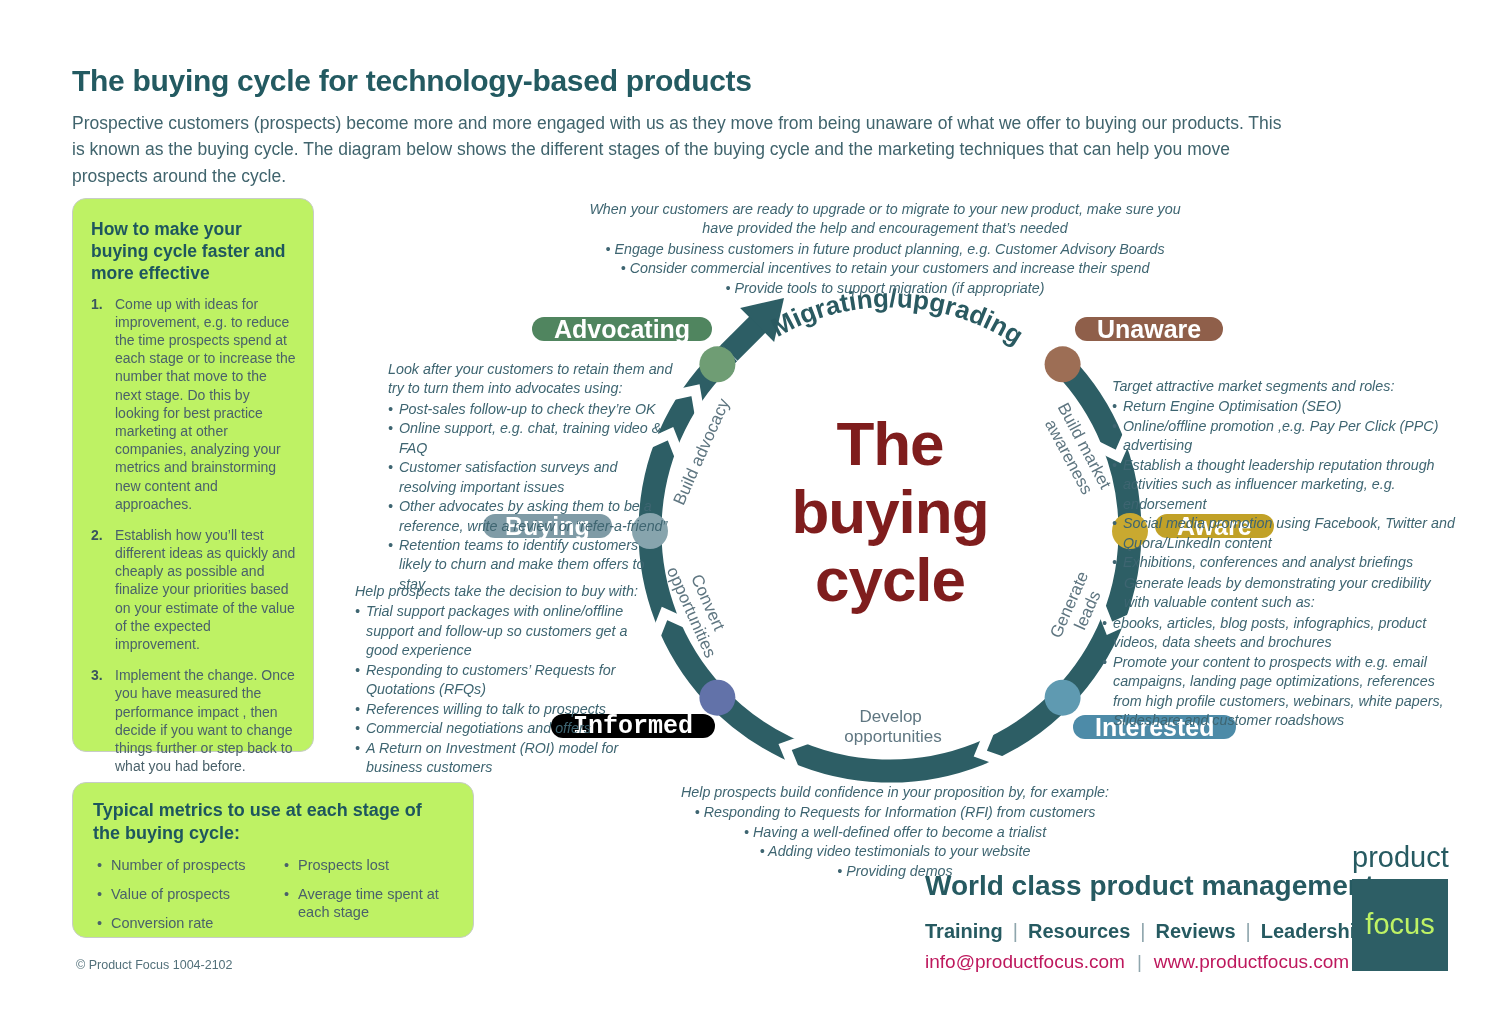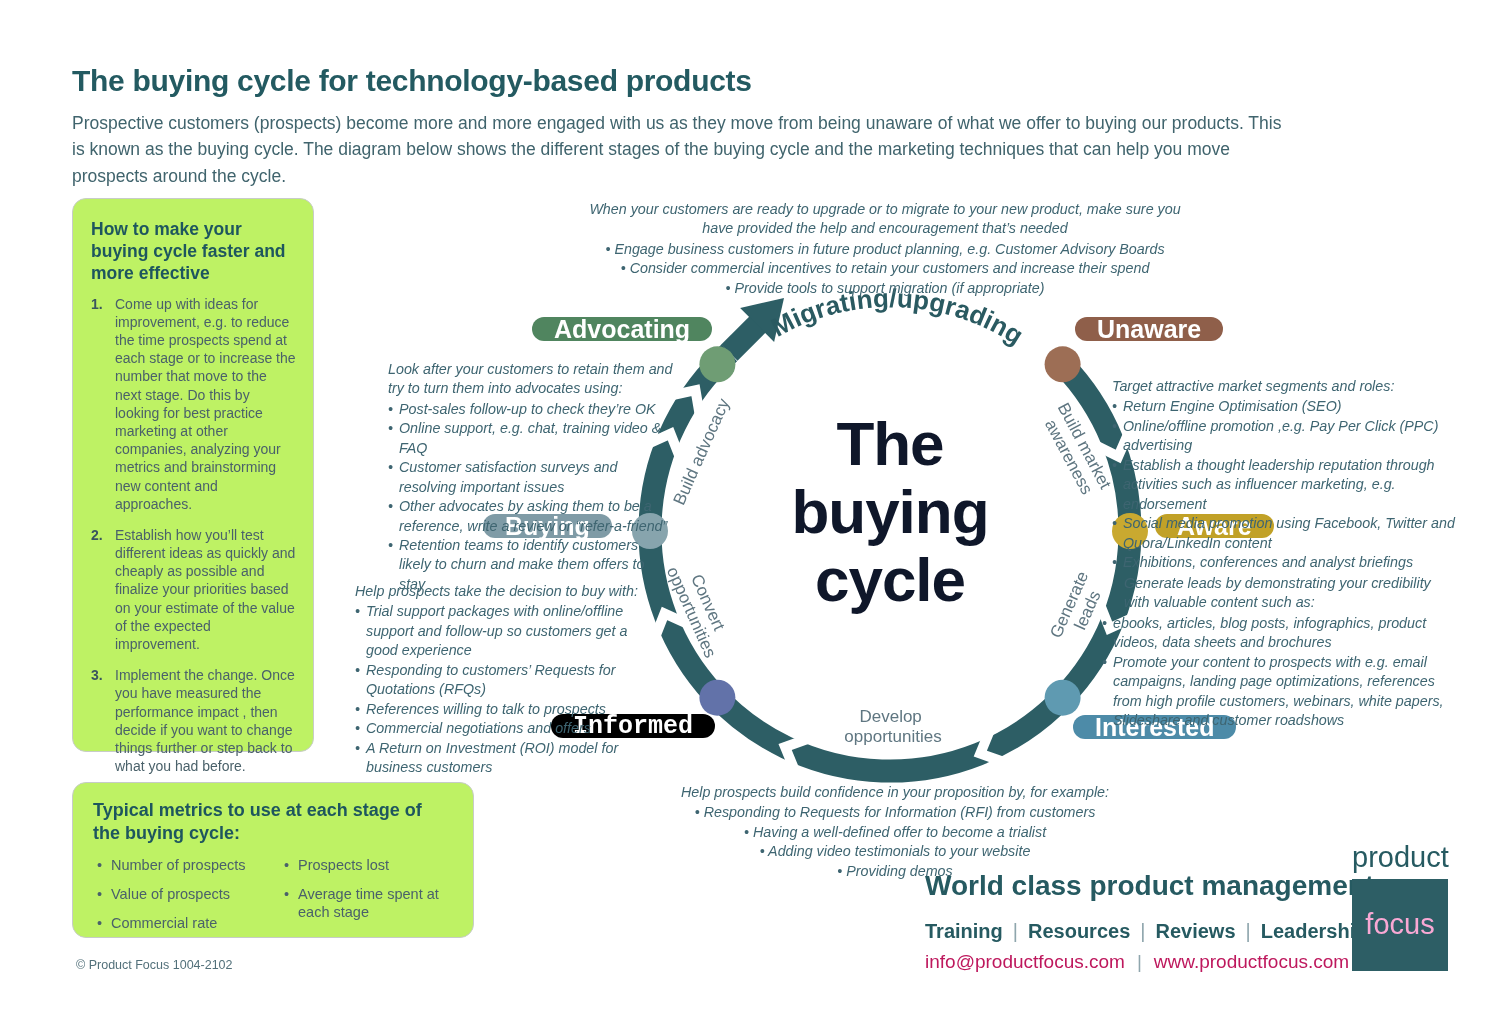--- a/index.html
+++ b/index.html
@@ -21,41 +21,41 @@
   .mcols{display:flex;gap:14px;}
   .mcol{flex:1;}
   .mcol div{position:relative;padding-left:18px;margin-bottom:11px;font-size:14.5px;line-height:1.25;color:#4a616a;}
   .mcol div::before{content:"•";position:absolute;left:4px;color:#4a616a;}
   .copyright{position:absolute;left:76px;top:958px;font-size:12.5px;color:#52707a;}
   
   .diagram-svg{position:absolute;left:0;top:0;pointer-events:none;}
   .badge{position:absolute;display:inline-flex;align-items:center;justify-content:center;
          height:24px;padding:0 22px;border-radius:12px;color:#fff;font-weight:bold;font-size:25px;white-space:nowrap;}
   .center-title{position:absolute;left:740px;top:410px;width:300px;text-align:center;
-                font-size:62px;font-weight:bold;line-height:1.1;color:#0f172a;letter-spacing:-1px;}
+                font-size:62px;font-weight:bold;line-height:1.1;color:#7f1d1d;letter-spacing:-1px;}
   .desc{position:absolute;font-size:14.3px;font-style:italic;line-height:1.36;color:#3e6571;}
   .desc.center{text-align:center;}
   .desc p{margin:0 0 1px 0;}
   .desc ul{margin:0;padding:0;list-style:none;}
   .desc.left li{position:relative;padding-left:11px;text-align:left;}
   .desc.left li::before{content:"•";position:absolute;left:0;}
   .desc.center li{text-align:center;}
   .desc.center li::before{content:"• ";}
   
   .tagline{position:absolute;left:925px;top:870px;font-size:28px;font-weight:bold;color:#265a61;}
   .footnav{position:absolute;left:925px;top:920px;font-size:20px;font-weight:bold;color:#265a61;}
   .footnav .sep{color:#8fa6ad;font-weight:normal;padding:0 10px;}
   .contact{position:absolute;left:925px;top:951px;font-size:19px;color:#3f6470;}
   .contact .sep{color:#8fa6ad;padding:0 12px;}
   .contact a{color:#be185d;text-decoration:none;}
   .logo{position:absolute;left:1352px;top:840px;width:96px;text-align:right;}
   .logo-word{font-size:29px;color:#265a61;line-height:1.2;}
   .logo-square{margin-top:4px;width:96px;height:92px;background:#2d5e65;display:flex;
                align-items:center;justify-content:center;}
-  .logo-square span{color:#f9a8d4;font-size:29px;}
+  .logo-square span{color:#bef264;font-size:29px;}
   
   .arcLabel{fill:#5f7681;font-size:17px;font-weight:500;font-family:"Liberation Sans",sans-serif;}
   .topLabel{fill:#2a5a61;font-size:26px;font-weight:bold;font-family:"Liberation Sans",sans-serif;}
 </style>
 </head>
 <body>
 
 <div class="page">
 
   <div class="title">The buying cycle for technology-based products</div>
@@ -69,21 +69,21 @@
       <li>Implement the change. Once you have measured the performance impact , then decide if you want to change things further or step back to what you had before.</li>
     </ol>
   </div>
 
   <div class="infobox metrics">
     <h2>Typical metrics to use at each stage of the buying cycle:</h2>
     <div class="mcols">
       <div class="mcol">
         <div>Number of prospects</div>
         <div>Value of prospects</div>
-        <div>Commercial rate</div>
+        <div>Conversion rate</div>
       </div>
       <div class="mcol">
         <div>Prospects lost</div>
         <div>Average time spent at each stage</div>
       </div>
     </div>
   </div>
 
   <svg class="diagram-svg" width="1500" height="1035" viewBox="0 0 1500 1035">
     <defs>

